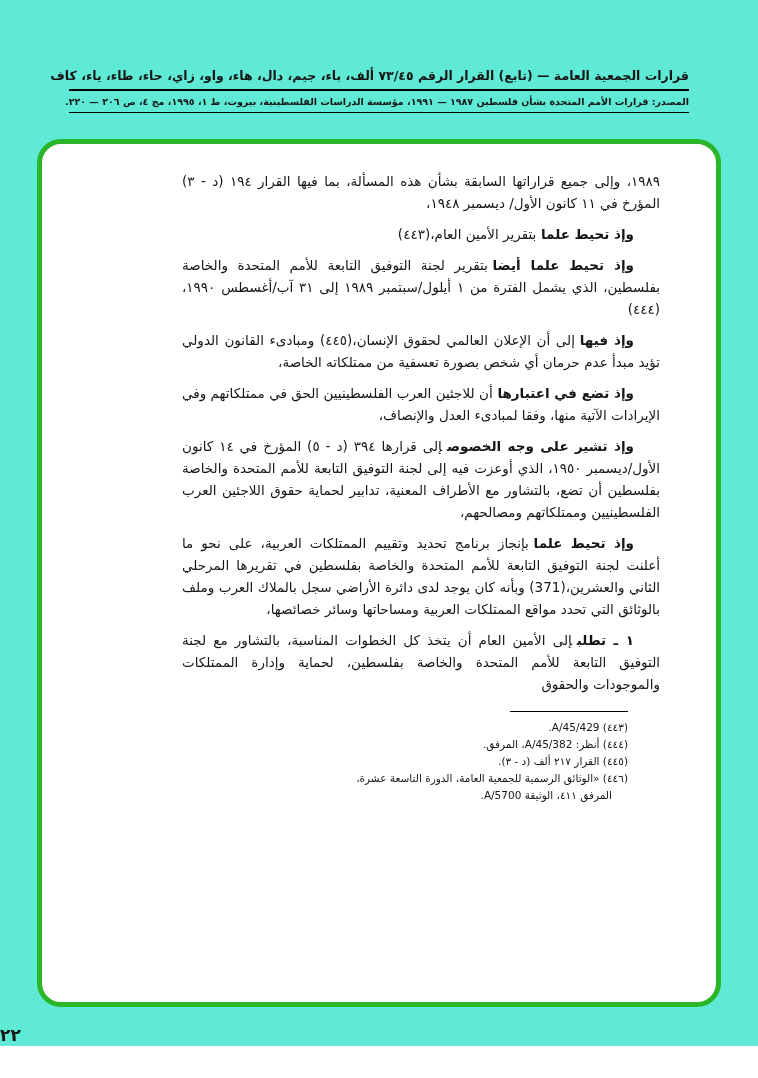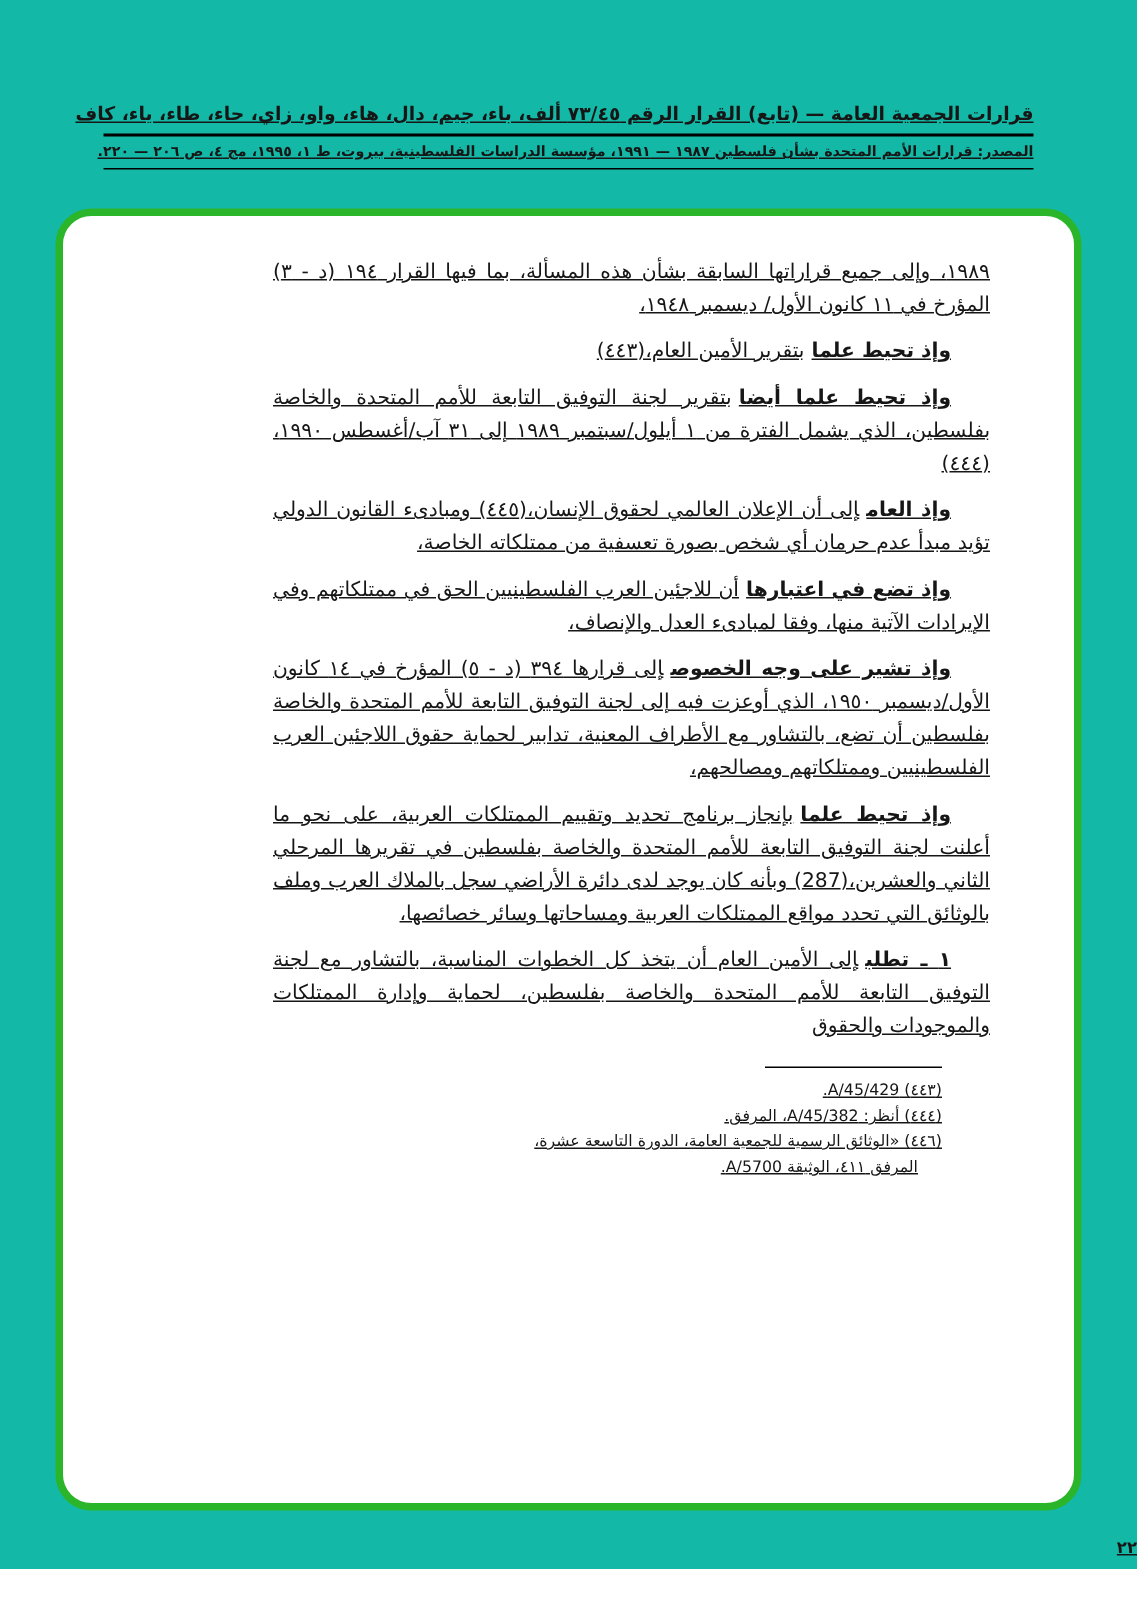--- a/index.html
+++ b/index.html
@@ -5,23 +5,22 @@
   :root { --frame-green: #2bb52b; --ink: #161616; }
   * { margin: 0; padding: 0; box-sizing: border-box; }
   html, body { background: #ffffff; }
   body { font-family: "DejaVu Sans", "Liberation Sans", sans-serif; color: var(--ink); }
 
   .page {
     position: relative;
     width: 758px;
     height: 1046px;
     margin: 0 auto;
-    background: #14b8a6;
+    background: #5eead4;
     overflow: hidden;
-    text-decoration: underline;
   }
 
   
   .header { width: 620px; margin: 0 auto; padding-top: 68px; }
   .header-title {
     direction: rtl;
     text-align: center;
     font-size: 12.5px;
     font-weight: bold;
     white-space: nowrap;
@@ -76,22 +75,22 @@
   .footnote {
     font-size: 10.5px;
     line-height: 17px;
     padding-right: 16px;
     text-indent: -16px;
   }
 
   
   .page-number {
     direction: rtl;
-    text-align: right;
-    font-size: 11px;
+    text-align: left;
+    font-size: 17px;
     font-weight: bold;
     margin-top: 18px;
   }
 </style>
 </head>
 <body>
 
 <div class="page">
 
   <header class="header">
@@ -111,45 +110,46 @@
 
       <p class="para">
         <span class="lead">وإذ تحيط علما</span><span>بتقرير الأمين العام،(٤٤٣)</span>
       </p>
 
       <p class="para">
         <span class="lead">وإذ تحيط علما أيضا</span><span>بتقرير لجنة التوفيق التابعة للأمم المتحدة والخاصة بفلسطين، الذي يشمل الفترة من ١ أيلول/سبتمبر ١٩٨٩ إلى ٣١ آب/أغسطس ١٩٩٠،(٤٤٤)</span>
       </p>
 
       <p class="para">
-        <span class="lead">وإذ العام</span><span>إلى أن الإعلان العالمي لحقوق الإنسان،(٤٤٥) ومبادىء القانون الدولي تؤيد مبدأ عدم حرمان أي شخص بصورة تعسفية من ممتلكاته الخاصة،</span>
+        <span class="lead">وإذ فيها</span><span>إلى أن الإعلان العالمي لحقوق الإنسان،(٤٤٥) ومبادىء القانون الدولي تؤيد مبدأ عدم حرمان أي شخص بصورة تعسفية من ممتلكاته الخاصة،</span>
       </p>
 
       <p class="para">
         <span class="lead">وإذ تضع في اعتبارها</span><span>أن للاجئين العرب الفلسطينيين الحق في ممتلكاتهم وفي الإيرادات الآتية منها، وفقا لمبادىء العدل والإنصاف،</span>
       </p>
 
       <p class="para">
         <span class="lead">وإذ تشير على وجه الخصوص</span><span>إلى قرارها ٣٩٤ (د - ٥) المؤرخ في ١٤ كانون الأول/ديسمبر ١٩٥٠، الذي أوعزت فيه إلى لجنة التوفيق التابعة للأمم المتحدة والخاصة بفلسطين أن تضع، بالتشاور مع الأطراف المعنية، تدابير لحماية حقوق اللاجئين العرب الفلسطينيين وممتلكاتهم ومصالحهم،</span>
       </p>
 
       <p class="para">
-        <span class="lead">وإذ تحيط علما</span><span>بإنجاز برنامج تحديد وتقييم الممتلكات العربية، على نحو ما أعلنت لجنة التوفيق التابعة للأمم المتحدة والخاصة بفلسطين في تقريرها المرحلي الثاني والعشرين،(287) وبأنه كان يوجد لدى دائرة الأراضي سجل بالملاك العرب وملف بالوثائق التي تحدد مواقع الممتلكات العربية ومساحاتها وسائر خصائصها،</span>
+        <span class="lead">وإذ تحيط علما</span><span>بإنجاز برنامج تحديد وتقييم الممتلكات العربية، على نحو ما أعلنت لجنة التوفيق التابعة للأمم المتحدة والخاصة بفلسطين في تقريرها المرحلي الثاني والعشرين،(371) وبأنه كان يوجد لدى دائرة الأراضي سجل بالملاك العرب وملف بالوثائق التي تحدد مواقع الممتلكات العربية ومساحاتها وسائر خصائصها،</span>
       </p>
 
       <p class="para">
         <span class="lead">١ ـ تطلب</span><span>إلى الأمين العام أن يتخذ كل الخطوات المناسبة، بالتشاور مع لجنة التوفيق التابعة للأمم المتحدة والخاصة بفلسطين، لحماية وإدارة الممتلكات والموجودات والحقوق</span>
       </p>
 
     </div>
 
     <div class="footnotes">
       <div class="footnote-separator"></div>
       <div class="footnote">(٤٤٣) A/45/429.</div>
       <div class="footnote">(٤٤٤) أنظر: A/45/382، المرفق.</div>
+      <div class="footnote">(٤٤٥) القرار ٢١٧ ألف (د - ٣).</div>
       <div class="footnote">(٤٤٦) «الوثائق الرسمية للجمعية العامة، الدورة التاسعة عشرة، المرفق ٤١١، الوثيقة A/5700.</div>
     </div>
 
   </div>
 
   <div class="page-number">٢٢</div>
 
 </div>
 
 </body></html>

